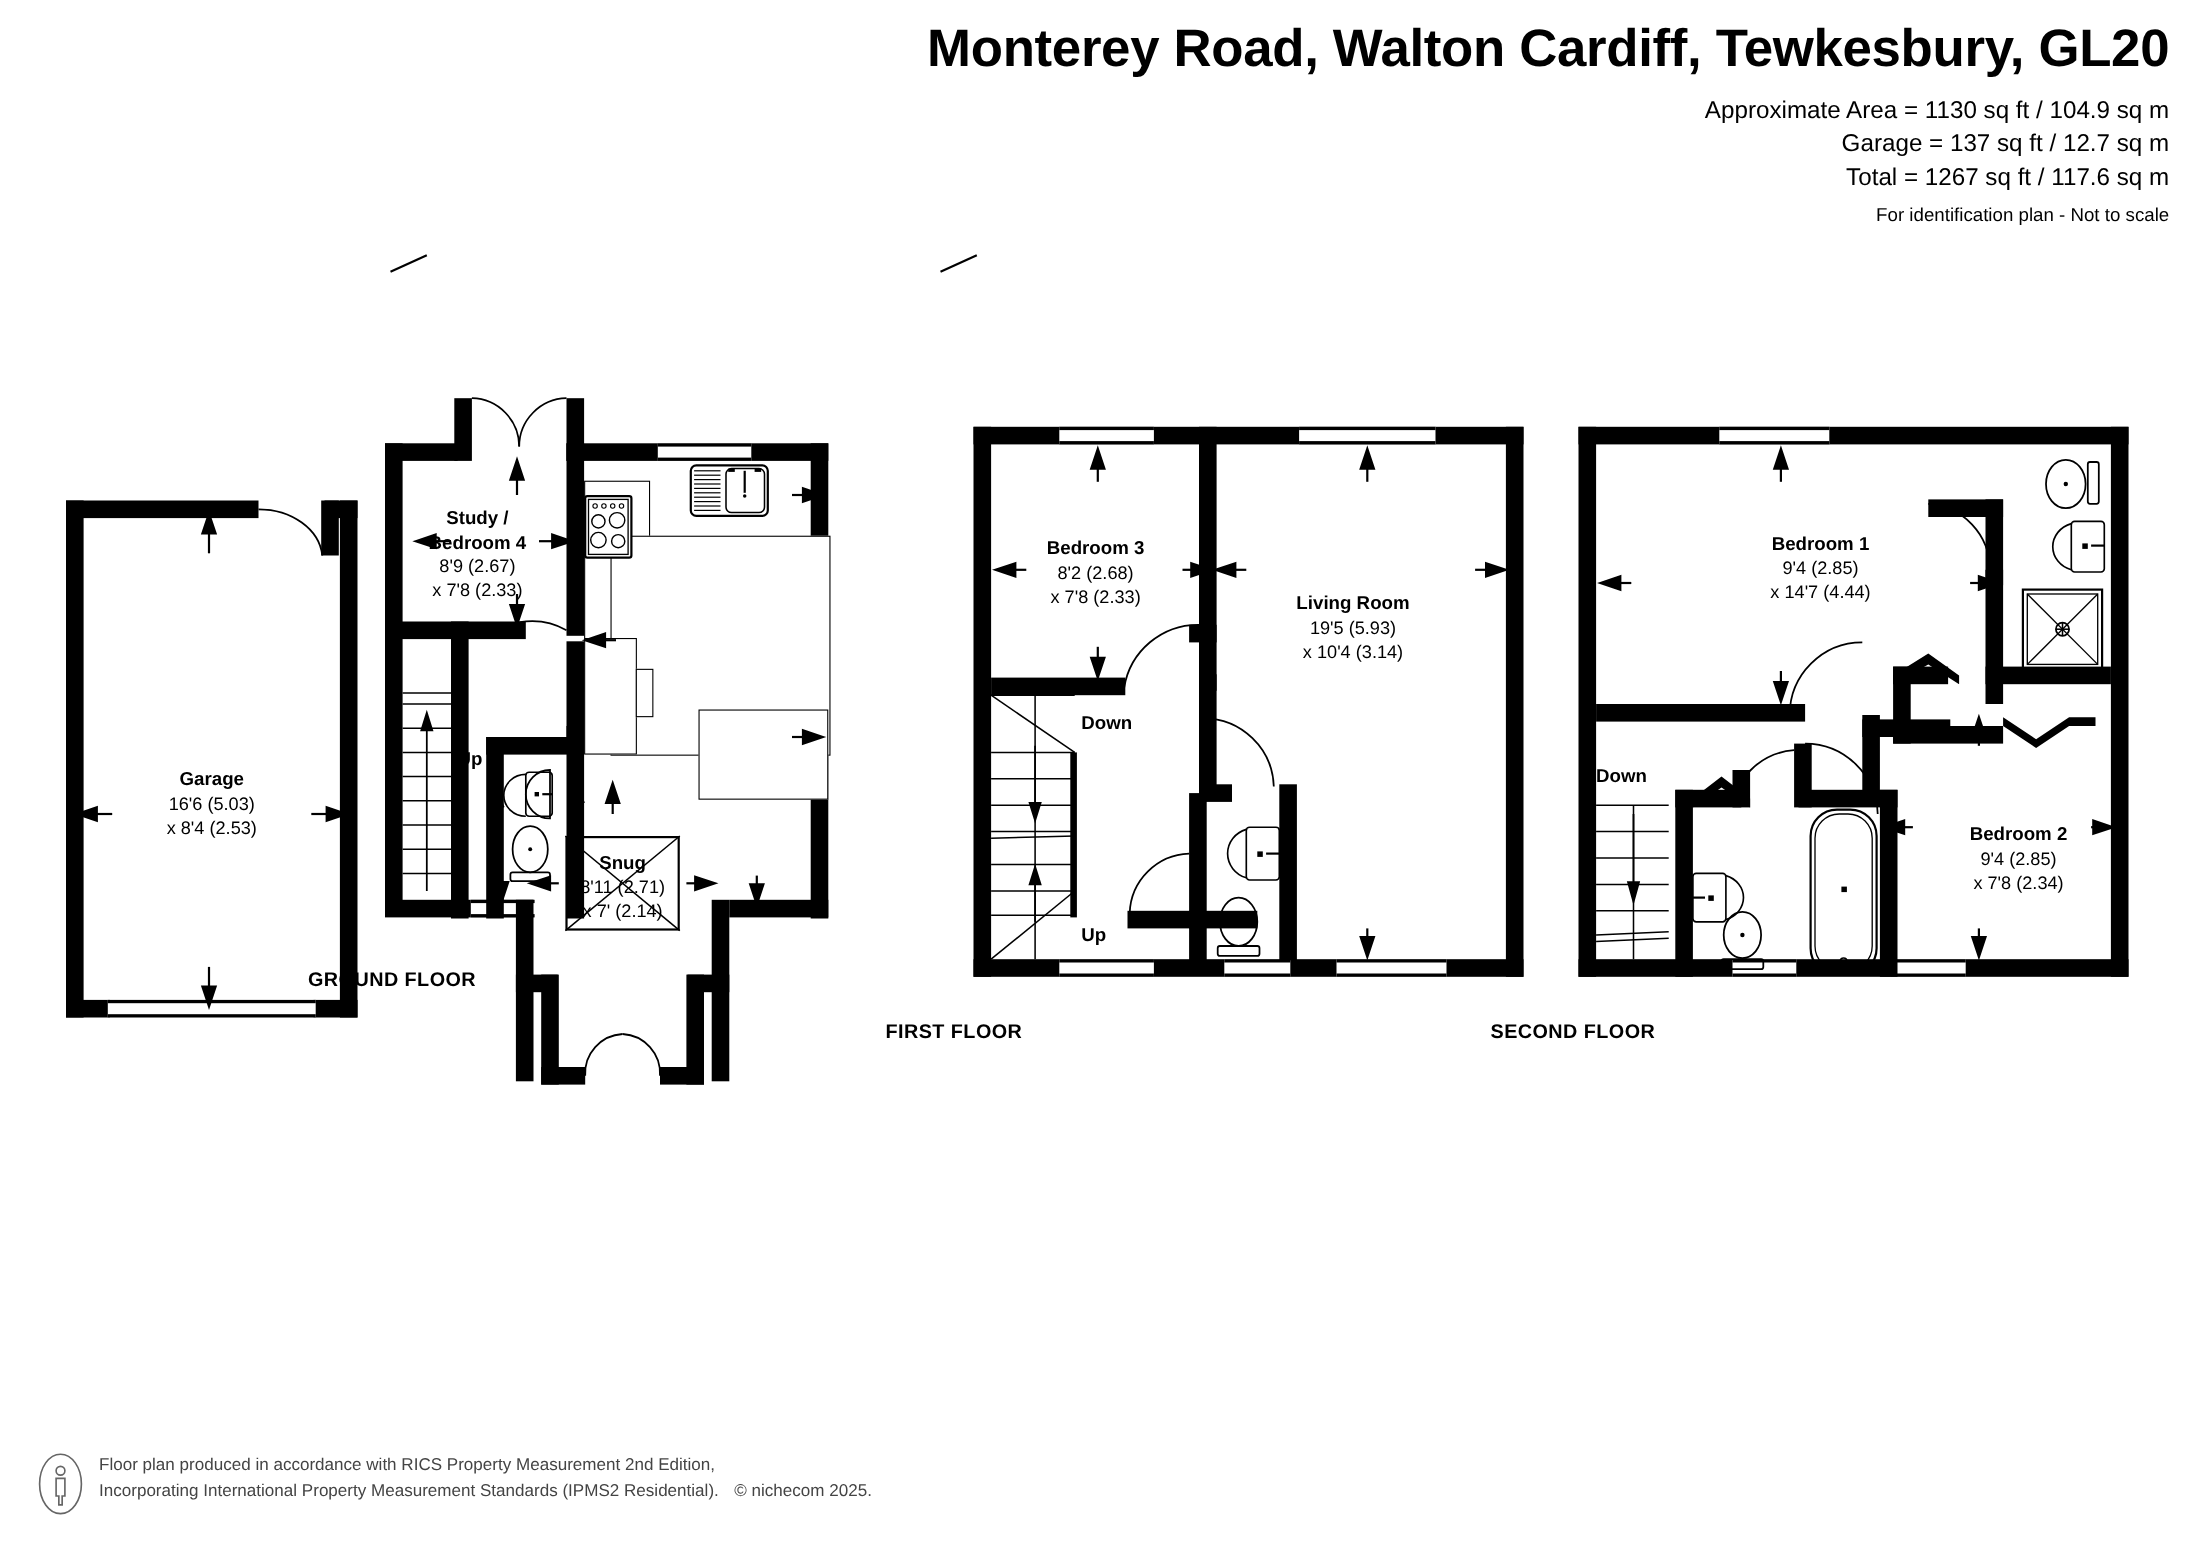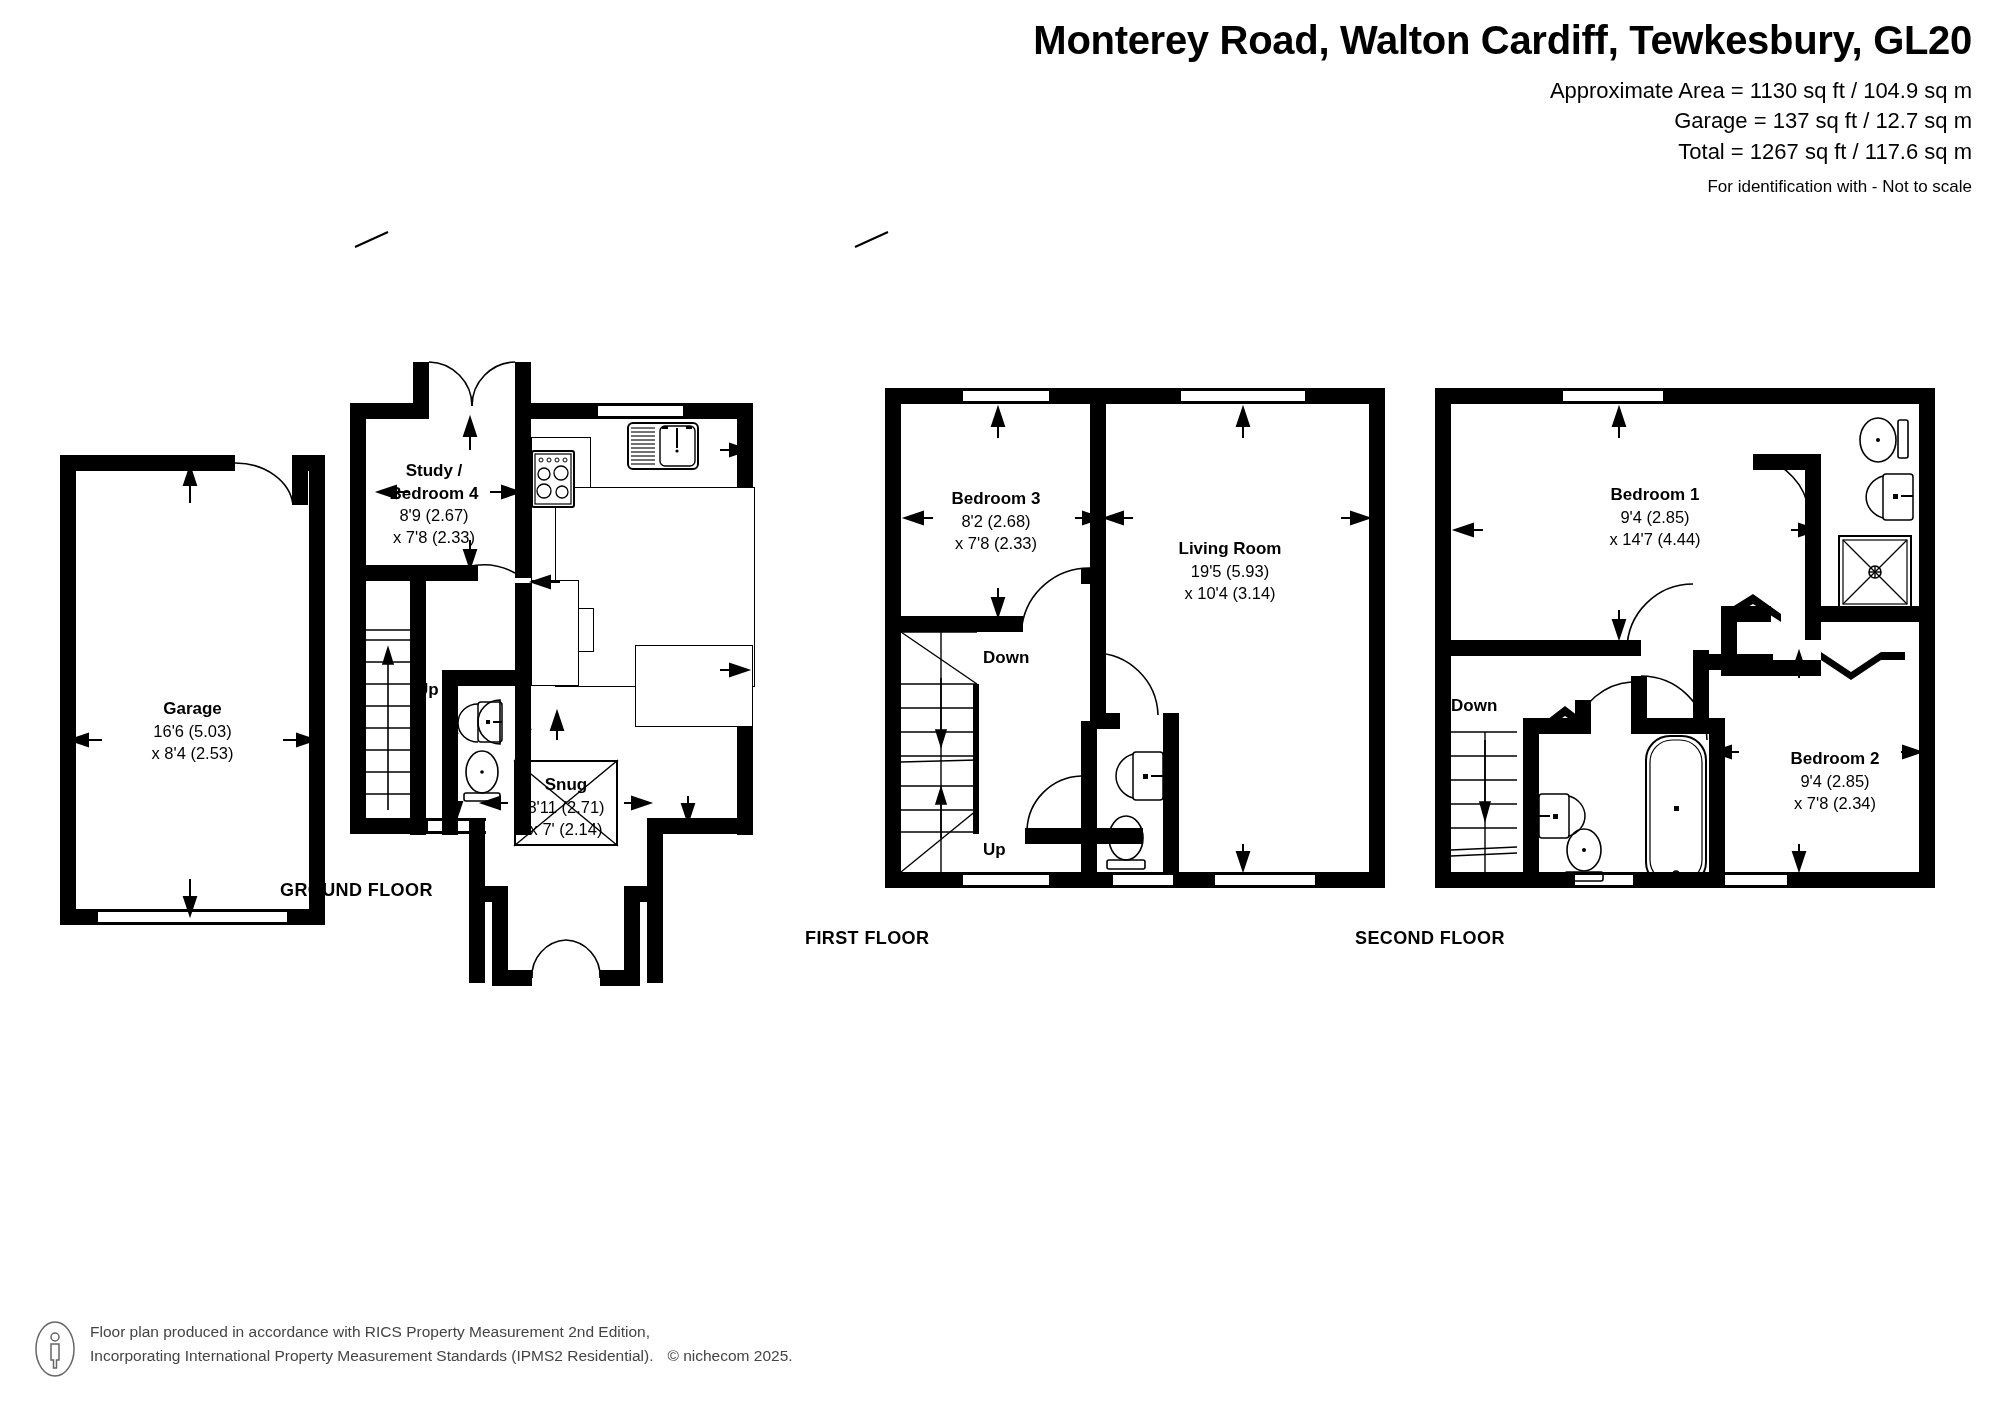--- a/index.html
+++ b/index.html
@@ -19,21 +19,21 @@
   }
 
   
   #header {
     position: absolute;
     top: 0; left: 0; right: 0;
     padding: 18px 28px 0 0;
     text-align: right;
   }
   #plan-title {
-    font-size: 40px;
+    font-size: 48px;
     font-weight: bold;
     letter-spacing: -0.3px;
     line-height: 1.12;
     white-space: nowrap;
   }
   .area-line {
     font-size: 22px;
     line-height: 1.30;
     margin-top: 2px;
     white-space: nowrap;
@@ -108,21 +108,21 @@
 </head>
 <body>
 
 <div id="page">
 
   <div id="header">
     <div id="plan-title">Monterey Road, Walton Cardiff, Tewkesbury, GL20</div>
     <div class="area-line" id="area-1">Approximate Area = 1130 sq ft / 104.9 sq m</div>
     <div class="area-line">Garage = 137 sq ft / 12.7 sq m</div>
     <div class="area-line">Total = 1267 sq ft / 117.6 sq m</div>
-    <div id="disclaimer">For identification with - Not to scale</div>
+    <div id="disclaimer">For identification plan - Not to scale</div>
   </div>
 
   <svg class="ov" width="2000" height="1414">
     <line x1="355" y1="247" x2="388" y2="232" stroke="#000" stroke-width="2"></line>
     <line x1="855" y1="247" x2="888" y2="232" stroke="#000" stroke-width="2"></line>
   </svg>
 
   <div class="plan" id="garage-plan" style="left:60px; top:455px; width:265px; height:470px;">
 
     <div class="wall" style="left:0; top:0; width:175px; height:16px;"></div>

